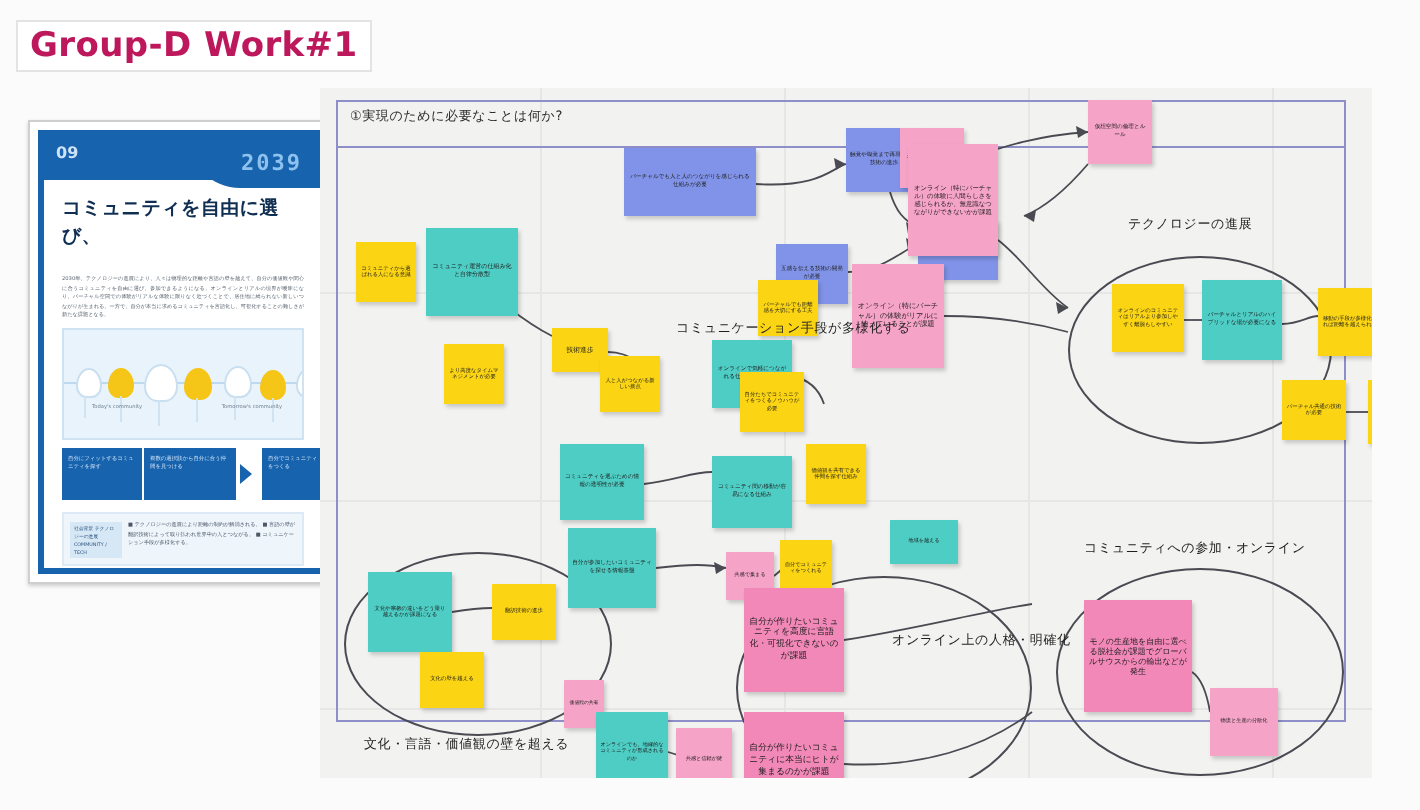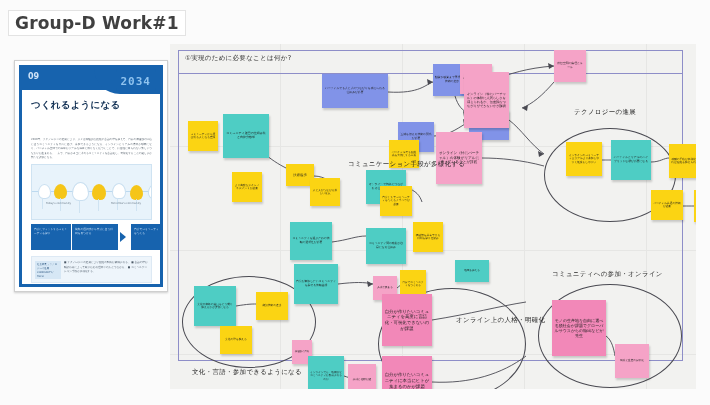--- a/index.html
+++ b/index.html
@@ -12,21 +12,21 @@
 
   
   .app-bg{position:absolute;inset:0;background:#ffffff;}
   .grey-band{position:absolute;left:0;top:0;width:710px;height:405px;background:#fbfbfb;}
 
   
   .doc-title{
     position:absolute;left:8px;top:10px;
     padding:2px 6px;
     font-size:17px;font-weight:bold;
-    color:#404040;
+    color:#be185d;
     letter-spacing:.2px;
     border:1px solid #e3e3e3;
     background:#ffffff;
     white-space:nowrap;
     font-family:"DejaVu Sans","Liberation Sans",sans-serif;
   }
 
   
   .poster{
     position:absolute;left:14px;top:60px;width:152px;height:230px;
@@ -94,21 +94,21 @@
   .poster-note.n1{top:188px;}
   .poster-note.n2{top:218px;}
   .pn-tag{
     position:absolute;left:3px;top:4px;width:26px;height:18px;background:#d6e7f5;
     font-size:2.4px;color:#2a557f;padding:2px;box-sizing:border-box;line-height:1.6;
   }
   .pn-lines{position:absolute;left:32px;top:4px;right:3px;font-size:2.6px;line-height:1.8;color:#4b5866;}
 
   
   .board{
-    position:absolute;left:170px;top:44px;width:526px;height:345px;
+    position:absolute;left:160px;top:44px;width:526px;height:345px;
     background:#f2f2f0;overflow:hidden;
   }
   .board-grid-v{position:absolute;top:0;bottom:0;width:1px;background:#e6e6e4;}
   .board-grid-h{position:absolute;left:0;right:0;height:1px;background:#e6e6e4;}
 
   .frame{
     position:absolute;left:8px;top:6px;width:505px;height:311px;
     border:1px solid #8e8ec8;box-sizing:border-box;
   }
   .frame-headline{
@@ -159,25 +159,25 @@
   <div class="grey-band"></div>
 
   <div class="doc-title">Group-D Work#1</div>
 
   <div class="poster">
     <div class="poster-inner">
       <div class="poster-topbar"></div>
       <div class="poster-year-curve"></div>
       <div class="poster-num">09</div>
       <div class="poster-year-wrap">
-        <span class="poster-year">2034</span>
+        <span class="poster-year">2039</span>
       </div>
 
       <div class="poster-head">
-        <div>つくれるようになる</div>
+        <div>コミュニティを自由に選び、</div>
       </div>
 
       <div class="poster-body">2030年、テクノロジーの進展により、人々は物理的な距離や言語の壁を越えて、自分の価値観や関心に合うコミュニティを自由に選び、参加できるようになる。オンラインとリアルの境界が曖昧になり、バーチャル空間での体験がリアルな体験に限りなく近づくことで、居住地に縛られない新しいつながりが生まれる。一方で、自分が本当に求めるコミュニティを言語化し、可視化することの難しさが新たな課題となる。</div>
 
       <div class="poster-illus">
         <div class="wave"></div>
         <div class="jelly w" style="left:6px;width:11px;height:13px;bottom:20px;"></div>
         <div class="jelly y" style="left:22px;width:13px;height:15px;bottom:20px;"></div>
         <div class="jelly w" style="left:40px;width:15px;height:17px;bottom:18px;"></div>
         <div class="jelly y" style="left:60px;width:14px;height:16px;bottom:19px;"></div>
@@ -309,16 +309,16 @@
         <div class="note yellow" style="left: 50px; top: 282px; width: 32px; height: 28px; font-size: 2.7px;">文化の壁を越える</div>
         <div class="note pink" style="left: 382px; top: 256px; width: 54px; height: 56px; font-size: 4px;">モノの生産地を自由に選べる脱社会が課題でグローバルサウスからの輸出などが発生</div>
         <div class="note pinkpale" style="left: 445px; top: 300px; width: 34px; height: 34px; font-size: 2.6px;">物流と生産の分散化</div>
         <div class="note teal" style="left: 285px; top: 216px; width: 34px; height: 22px; font-size: 2.6px;">地域を越える</div>
       </div>
     <div id="label-host">
         <div class="blabel" style="left: 404px; top: 64px;">テクノロジーの進展</div>
         <div class="blabel" style="left: 178px; top: 116px;">コミュニケーション手段が多様化する</div>
         <div class="blabel" style="left: 286px; top: 272px;">オンライン上の人格・明確化</div>
         <div class="blabel" style="left: 382px; top: 226px;">コミュニティへの参加・オンライン</div>
-        <div class="blabel" style="left: 22px; top: 324px;">文化・言語・参加できるようになる</div>
+        <div class="blabel" style="left: 22px; top: 324px;">文化・言語・価値観の壁を超える</div>
       </div>
   </div>
 </div>
 
 </body></html>

